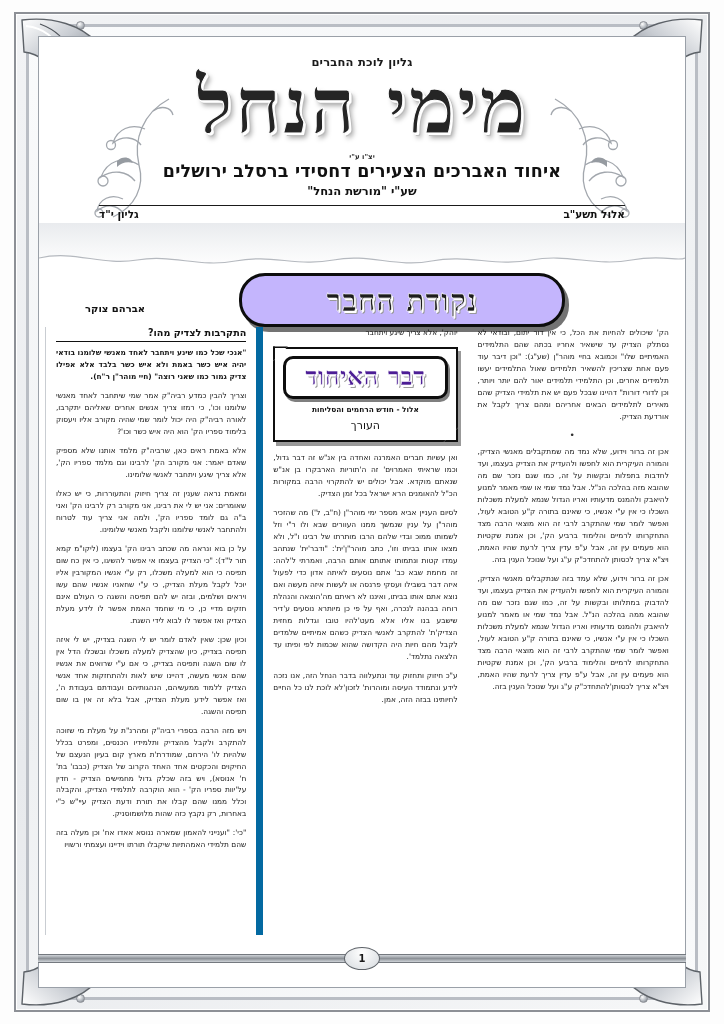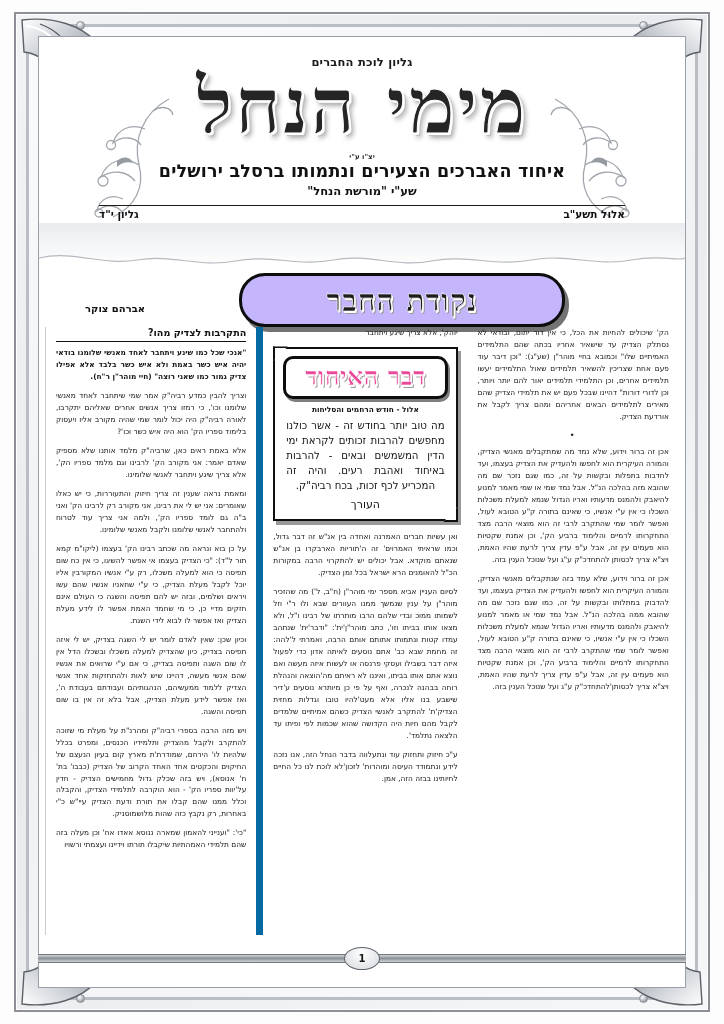--- a/index.html
+++ b/index.html
@@ -199,21 +199,21 @@
     margin:7px 8px 6px;
     border:3px solid #0d0d0d;
     border-radius:10px;
     background:#fff;
     text-align:center;
     padding:3px 0 5px;
     box-shadow:2px 3px 0 rgba(0,0,0,.5);
   }
   .dvar-title span{
     font-family:"DejaVu Serif","Liberation Serif",serif;
-    font-size:25px;font-weight:700;color:#ec4899;letter-spacing:.5px;
+    font-size:25px;font-weight:700;color:#4c1d95;letter-spacing:.5px;
     text-shadow:1.5px 1.5px 0 #fff,2.5px 2.5px 0 #9d9d9d;
     -webkit-text-stroke:.5px #fff;
   }
   .dvar-kicker{
     text-align:center;font-size:7.4px;font-weight:700;color:#111;margin:2px 10px 4px;
   }
   .dvar-body{
     font-size:10.2px;line-height:1.48;color:#111;
     text-align:justify;text-align-last:center;
     margin:0 11px;direction:rtl;
@@ -336,21 +336,21 @@
             <circle cx="16" cy="124" r="4"></circle>
             <path d="M70 22 C78 16 88 18 90 26"></path>
           </g>
           <path d="M34 72 C40 66 48 68 50 74 C44 72 38 74 34 78 Z" fill="#8e939a"></path>
         </svg>
       </div>
 
       <div class="kicker">גליון לוכת החברים</div>
       <div class="bigtitle">מימי הנחל</div>
       <div class="sub-tiny">יצ"ו ע"י</div>
-      <div class="sub1">איחוד האברכים הצעירים ונתמותו ברסלב ירושלים</div>
+      <div class="sub1">איחוד האברכים הצעירים דחסידי ברסלב ירושלים</div>
       <div class="sub2">שע"י "מורשת הנחל"</div>
 
       <div class="issueline">
         <span>אלול תשע"ב</span>
         <span>גליון י"ד</span>
       </div>
 
       <div class="torn">
         <svg viewBox="0 0 724 26" preserveAspectRatio="none" xmlns="http://www.w3.org/2000/svg">
           <path d="M0 14 C40 6 70 22 110 16 C150 10 180 24 220 17 C260 10 290 23 330 16
@@ -388,21 +388,20 @@
         </div>
 
         <div class="col c-mid">
           <p class="body">יוהק', אלא צריך שיגע ויתחבר</p>
 
           <div class="dvar">
             <div class="dvar-title">
               <span>דבר האיחוד</span>
             </div>
             <div class="dvar-kicker">אלול - חודש הרחמים והסליחות</div>
-            <div class="dvar-body">מה טוב יותר בחודש זה - אשר כולנו מחפשים להרבות זכותים לקראת ימי הדין המשמשים ובאים - להרבות באיחוד ואהבת רעים. והיה זה המכריע לכף זכות, בכח רביה"ק.</div>
             <div class="dvar-sign">העורך</div>
           </div>
 
           <p class="body">ואן עשיות חברים האמרנה ואחדה בין אנ"ש זה דבר גדול, וכמו שראיתי האמרוים' זה ה'תוריות הארבקרו בן אנ"ש שנאתם מוקדא. אבל יכולים יש להתקרוי הרבה במקורות הכ"ל להאומנים הרא ישראל בכל זמן הצדיק.</p>
           <p class="body">לסיום העניין אביא מספר ימי מוהר"ן (ח"ב, ל') מה שהזכיר מוהר"ן על ענין שנמשך ממנו העוורים שבא ולו ר"י וזל לשמותו ממוכ ובדי שלהם הרבו מותרתו של רבינו ו"ל, ולא מצאו אותו בביתו וזו', כתב מוהר"ן'ית': "ודבר'ית' שנתהב עמדו קטות ונתמותו אתותם אותם הרבה, ואמרתי ל'להה: זה מחמת שבא כב' אתם נוסעים לאיתה אדון כדי לפעול איזה דבר בשבילו ועסקי פרנסה או לעשות איזה מעשה ואם נוצא אתם אותו בביתו, ואיננו לא ראיתם מה'הוצאה והנהלת רוחה בבהנה לנכרה, ואף על פי כן מיותרא נוסעים ע'דיר שישבע בנו אליו אלא מעט'להיו טובו וגדלות מחזית הצדיק'ת' להתקרב לאנשי הצדיק כשהם אמיתיים שלמדים לקבל מהם חיות היה הקדושה שהוא שכמות לפי ופיתו עד הלצאה נתלמד'.</p>
           <p class="body">ע"כ חיזוק ותחזוק עוד ונתעלווה בדבר הנחל הזה, אנו נזכה לידע ונתמודד העיסה ומוהרות' לזכון'לא לוכת לנו כל החיים לחיותינו בבזה הזה, אמן.</p>
         </div>
 
         <div class="col c-left">
           <p class="body">הק' שיכולים להחיות את הכל, כי אין דור יתום, ובודאי לא נסתלק הצדיק עד שישאיר אחריו בכתה שהם התלמידים האמיתיים שלו" וכמובא בחיי מוהר"ן (שע"ג): "וכן דיבר עוד פעם אחת שצריכין להשאיר תלמידים שאול התלמידים יעשו תלמידים אחרים, וכן התלמידי תלמידים יאור להם יותר ויותר, וכן לדורי דורות" דהיינו שבכל פעם יש את תלמידי הצדיק שהם מאירים לתלמידים הבאים אחריהם ומהם צריך לקבל את אורדעת הצדיק.</p>

